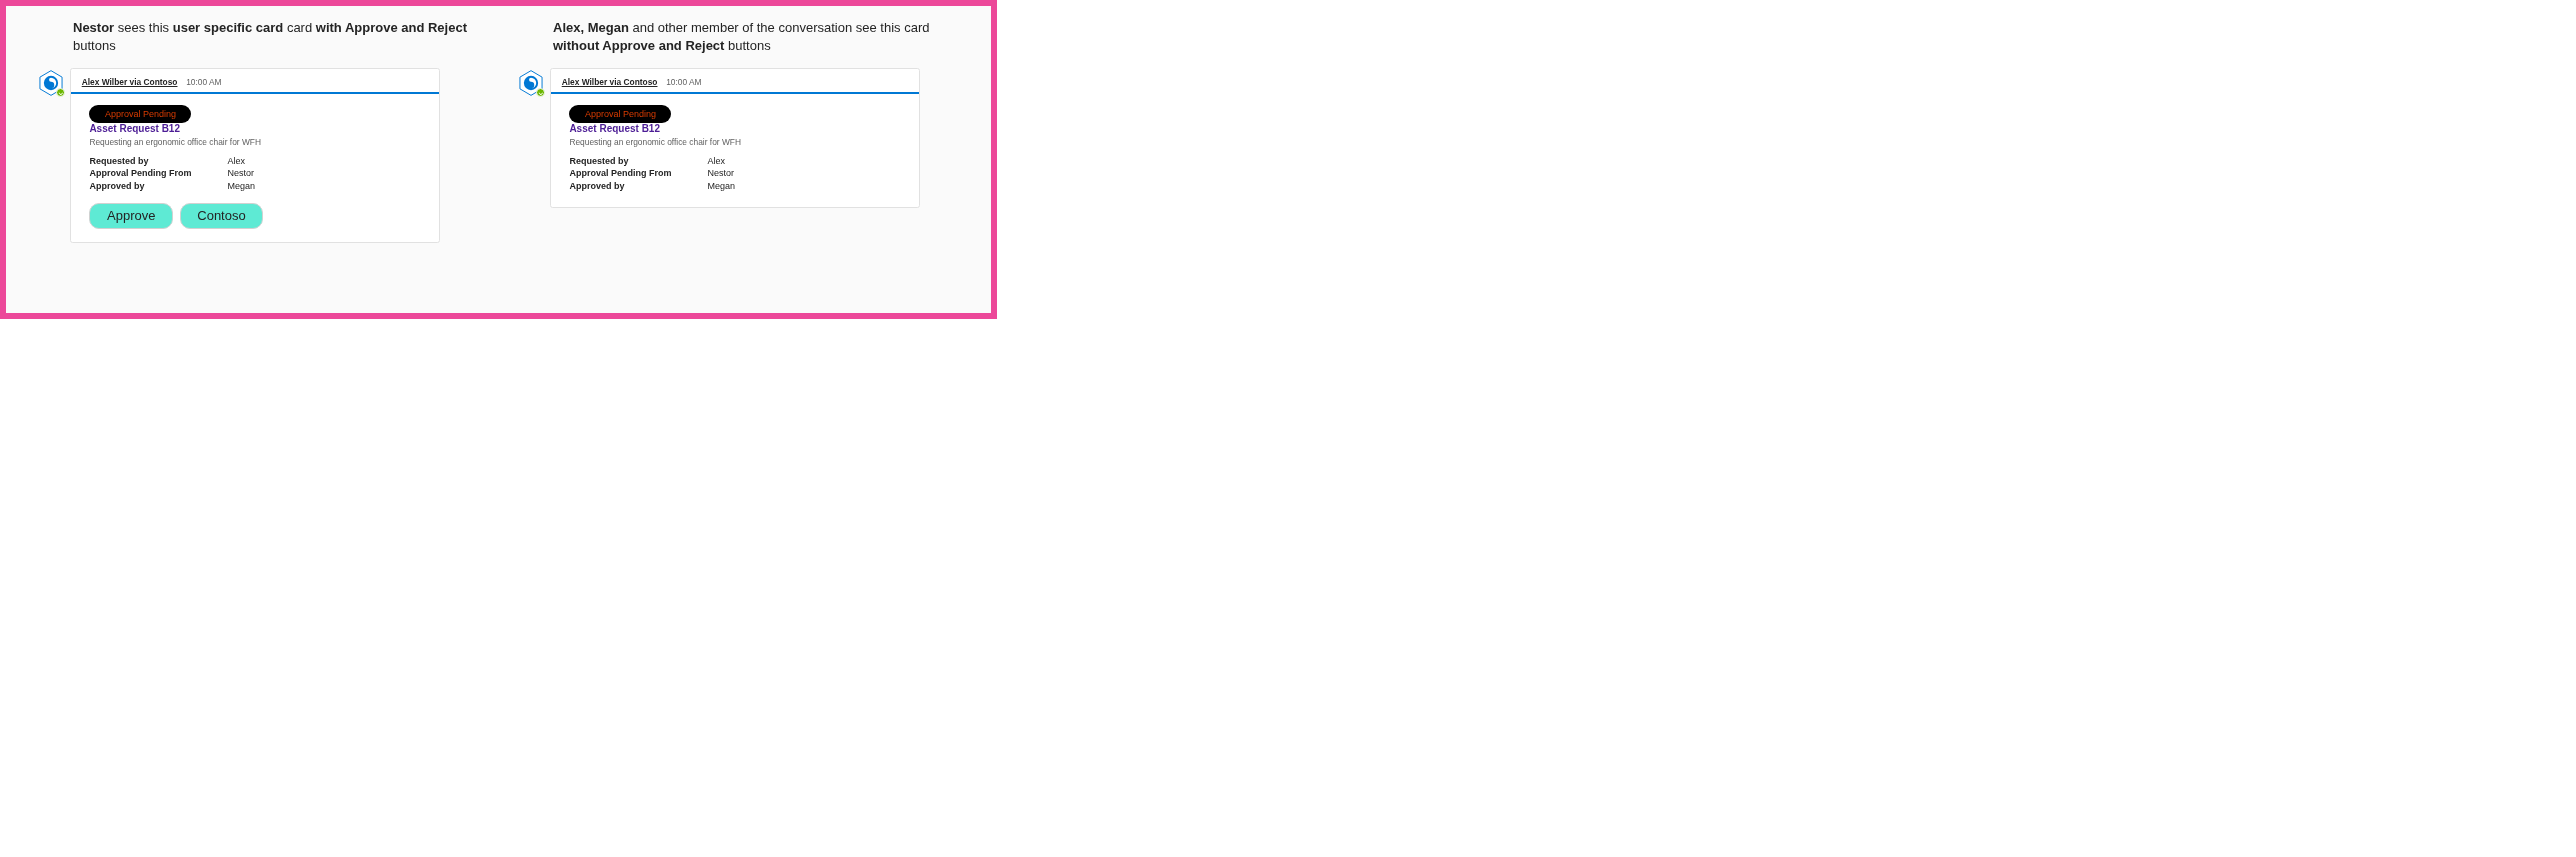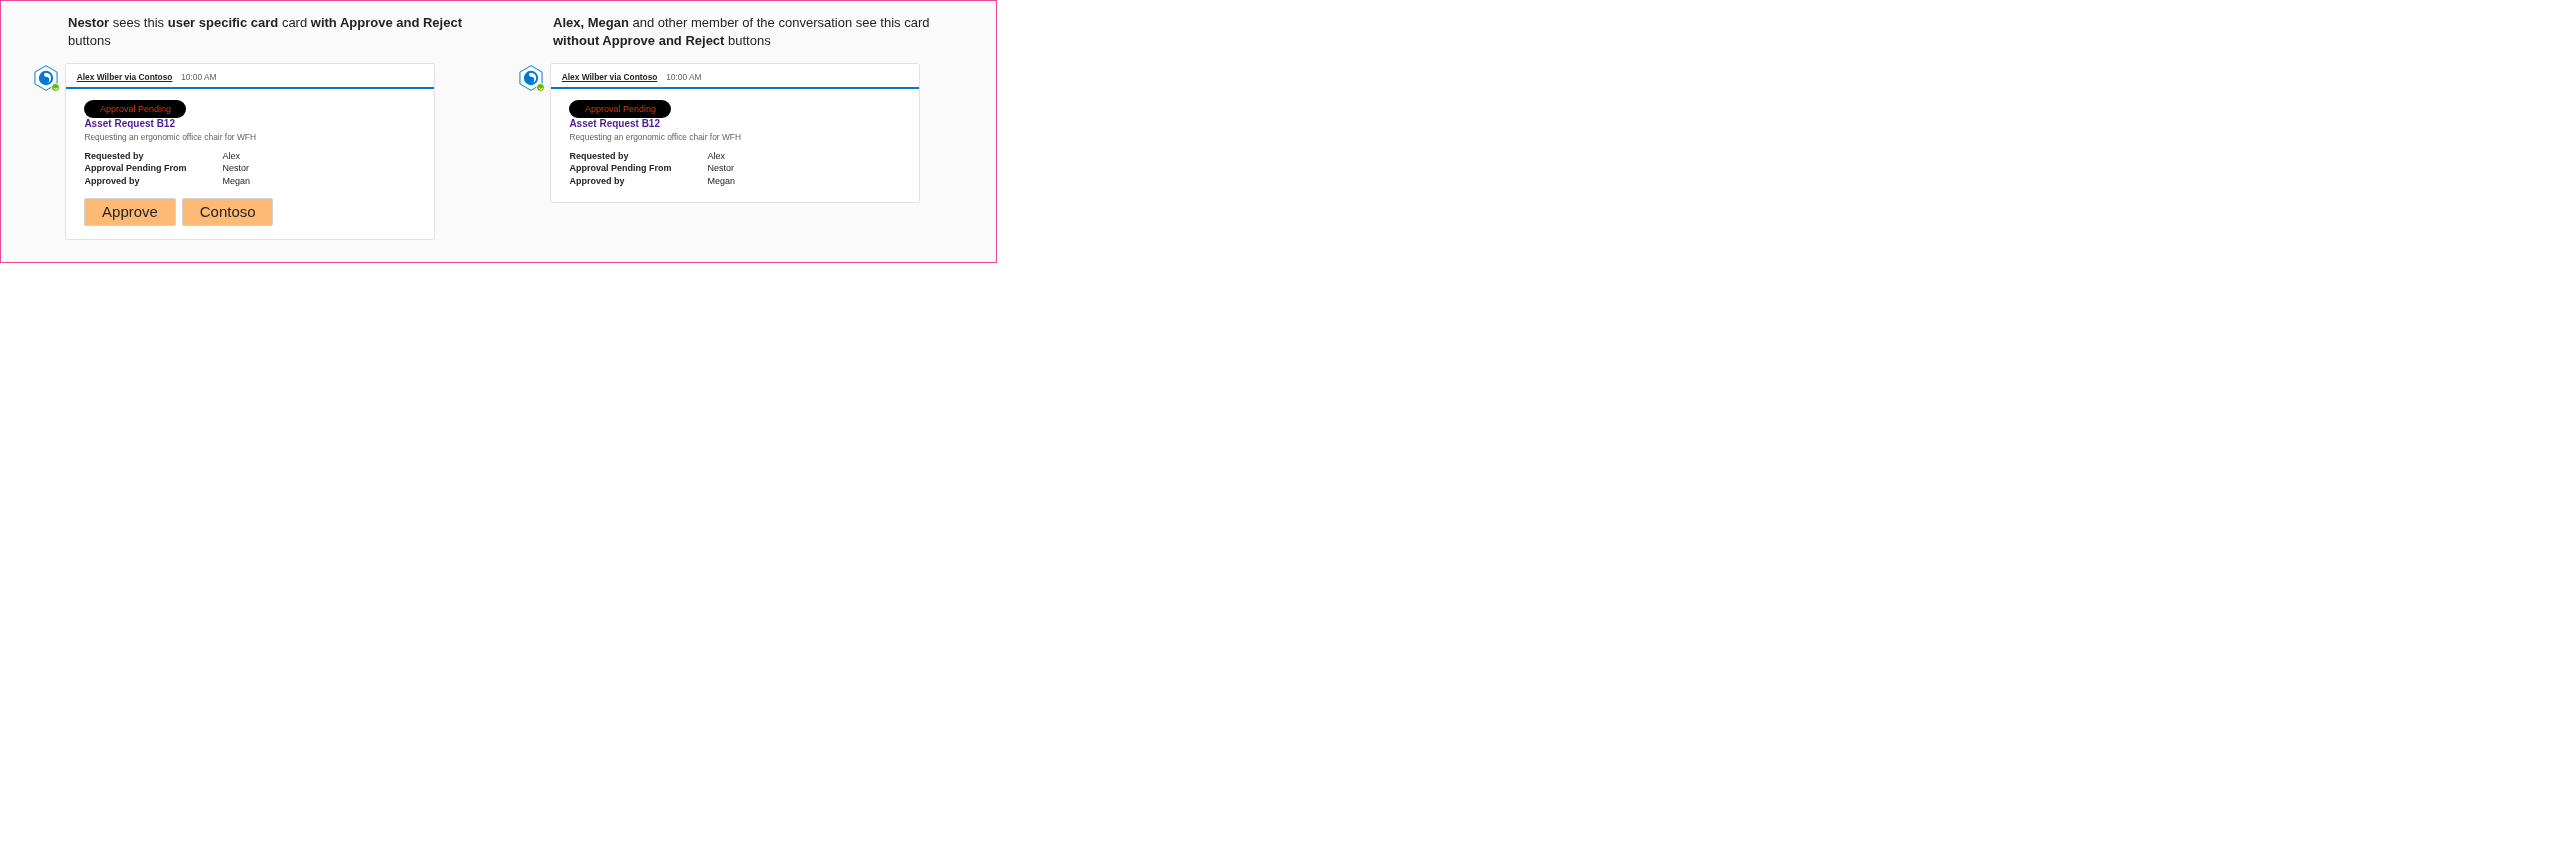--- a/index.html
+++ b/index.html
@@ -6,23 +6,23 @@
       box-sizing: border-box;
       margin: 0;
       padding: 0;
     }
     body {
       font-family: 'Segoe UI', -apple-system, BlinkMacSystemFont, sans-serif;
       background: #fff;
       padding: 0;
     }
     .outer-frame {
-      border: 1px solid #ec4899;
+      border: 6px solid #ec4899;
       width: 997px;
-      height: 263px;
+      height: 319px;
       background: #fafafa;
       position: relative;
     }
     .columns {
       display: flex;
       gap: 39px;
       padding: 13px 32px 0 32px;
     }
     .column {
       flex: 1;
@@ -145,25 +145,25 @@
       color: #242424;
       font-weight: 400;
     }
     .actions {
       margin-top: 11.6px;
       display: flex;
       gap: 6.4px;
     }
     .btn {
       border: 0.6px solid #d1d1d1;
-      background: #fdba74;
+      background: #5eead4;
       padding: 4.5px 16.7px;
-      font-size: 15px;
-      color: #242424;
-      border-radius: 2px;
+      font-size: 13px;
+      color: #242424;
+      border-radius: 10px;
       cursor: pointer;
       font-family: inherit;
     }
   </style>
 </head>
 <body>
 
 <div class="outer-frame">
   <div class="columns">
 

